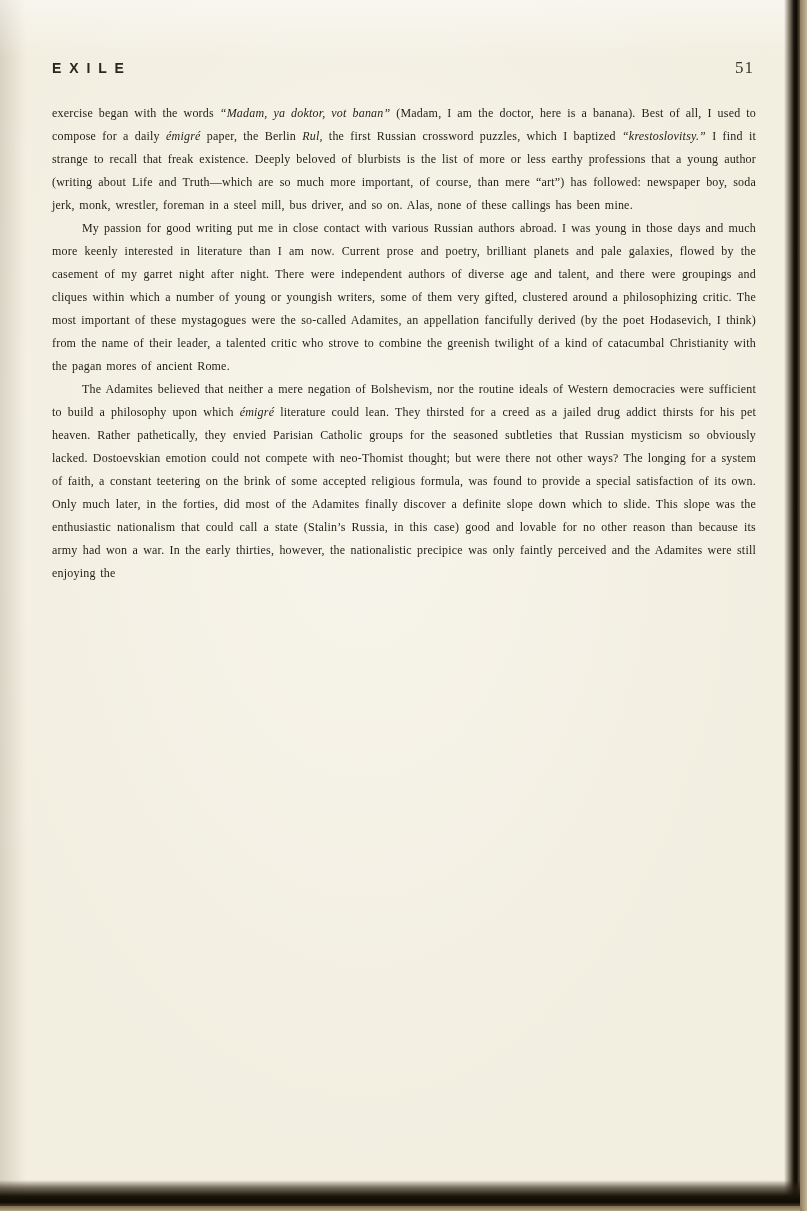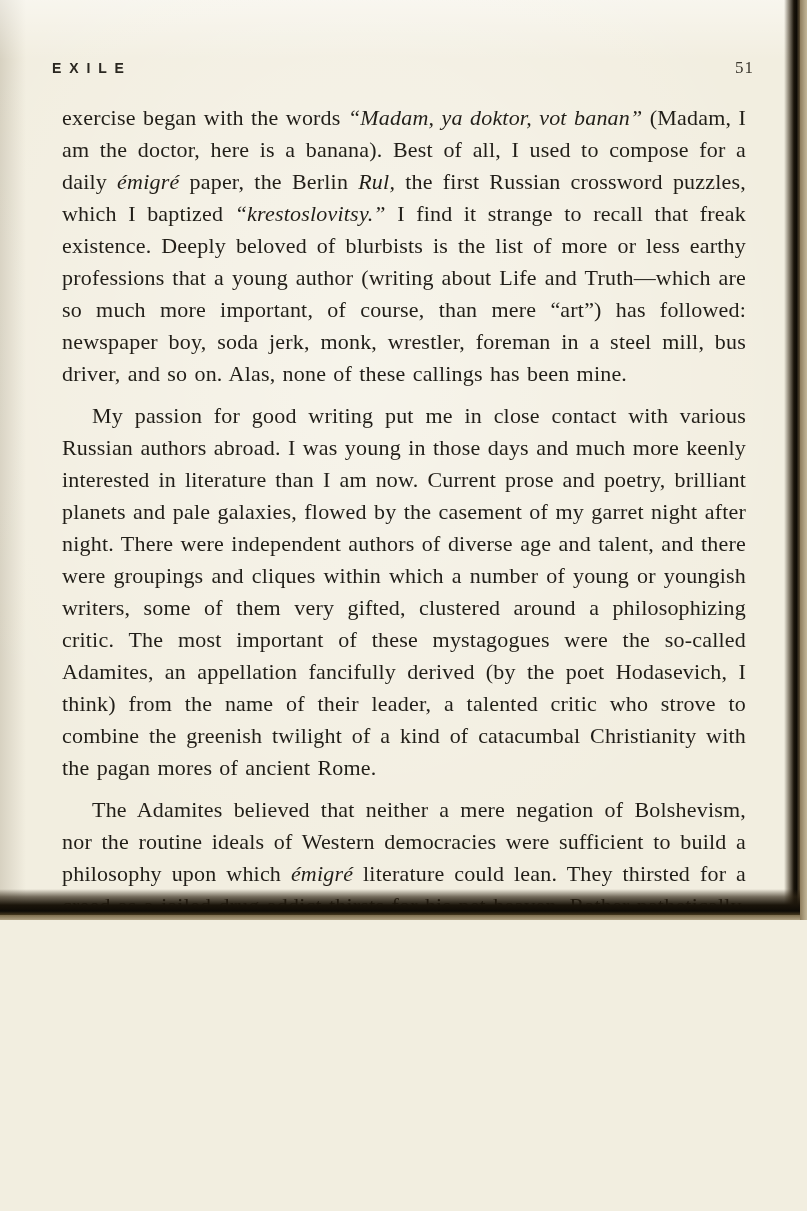--- a/index.html
+++ b/index.html
@@ -9,21 +9,21 @@
   body {
     width: 807px;
     height: 1211px;
     overflow: hidden;
     font-family: "Liberation Serif", "DejaVu Serif", serif;
     background: var(--paper, #f2eee0);
   }
   .scan {
     position: relative;
     width: 807px;
-    height: 920px;
+    height: 1211px;
     background:
       radial-gradient(ellipse at 45% 40%, rgba(255,255,255,0.35), rgba(0,0,0,0) 70%),
       linear-gradient(180deg, rgba(255,255,255,0.45) 0px, rgba(255,255,255,0) 60px),
       linear-gradient(90deg, rgba(120,108,84,0.22) 0px, rgba(120,108,84,0) 26px),
       var(--paper, #f2eee0);
     overflow: hidden;
   }
   
   .edge-right {
     position: absolute;
@@ -84,23 +84,23 @@
     letter-spacing: 2px;
     color: #2a2720;
   }
   .page-number {
     font-size: 17px;
     letter-spacing: 1px;
     color: #3a362c;
     padding-right: 2px;
   }
   .page-body p.para {
-    margin: 10px;
-    font-size: 22px;
-    line-height: 32px;
+    margin: 0;
+    font-size: 12px;
+    line-height: 23px;
     letter-spacing: 0.2px;
     word-spacing: 1.5px;
     text-align: justify;
     text-justify: inter-word;
   }
   .page-body p.para.indent {
     text-indent: 30px;
   }
   .it { font-style: italic; }
   .rm { font-style: normal; }

